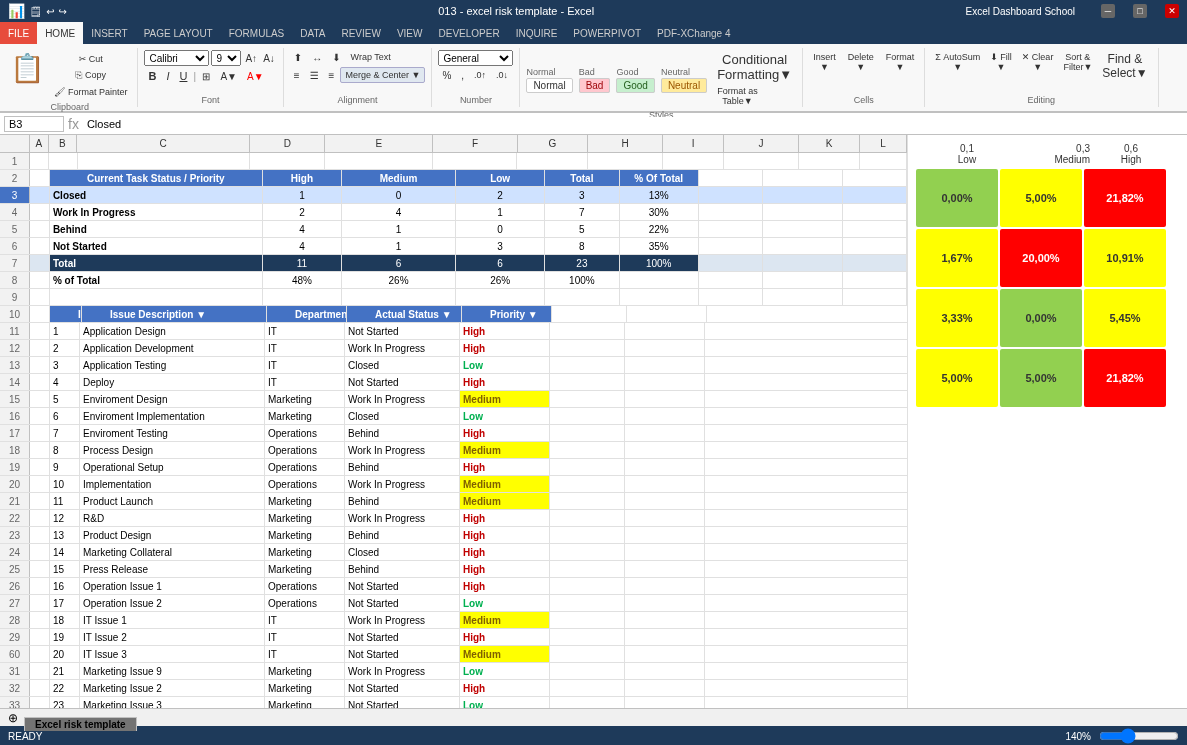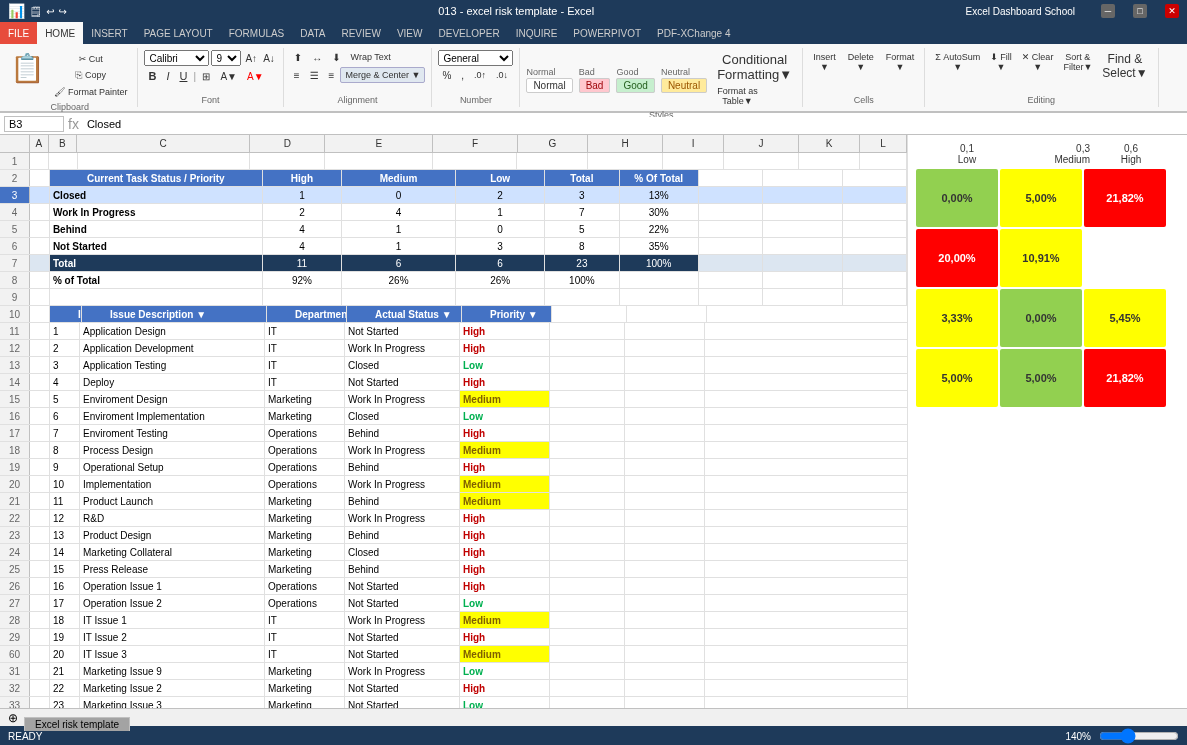--- a/index.html
+++ b/index.html
@@ -63,21 +63,21 @@
 
     
     #matrix-container { width: 300px; padding: 10px; background: white; }
 
     
     #status-bar { height: 20px; background: #1e3a5a; display: flex; align-items: center; justify-content: space-between; padding: 0 8px; color: white; font-size: 10px; }
 
     
     #sheet-tabs { height: 18px; background: #f0f0f0; border-top: 1px solid #c0c0c0; display: flex; align-items: center; padding: 0 4px; gap: 2px; }
     .sheet-tab { padding: 1px 10px; border: 1px solid #c0c0c0; background: white; font-size: 10px; cursor: pointer; border-bottom: none; }
-    .sheet-tab.active { background: #a3a3a3; font-weight: normal; margin-top: 12px; }
+    .sheet-tab.active { background: #737373; font-weight: bold; margin-top: 12px; }
     .style-badge { padding: 1px 6px; font-size: 10px; border: 1px solid #ccc; border-radius: 2px; }
     .badge-normal { background: white; color: #333; }
     .badge-bad { background: #ffc7ce; color: #9c0006; }
     .badge-good { background: #c6efce; color: #276221; }
     .badge-neutral { background: #ffeb9c; color: #9c5700; }
 
     .ribbon-styles { display: flex; gap: 6px; align-items: center; }
   </style>
 </head>
 <body>
@@ -359,21 +359,21 @@
       <div class="cell col-h summary-value" style="background:#1e3a5a;color:white;justify-content:center;">100%</div>
       <div class="cell col-i"></div>
       <div class="cell col-j"></div>
       <div class="cell col-k"></div>
     </div>
 
     <div class="grid-row">
       <div class="cell row-num">8</div>
       <div class="cell col-a"></div>
       <div class="cell col-b row-label" style="width:215px;">% of Total</div>
-      <div class="cell col-d summary-value">92%</div>
+      <div class="cell col-d summary-value">48%</div>
       <div class="cell col-e summary-value">26%</div>
       <div class="cell col-f summary-value">26%</div>
       <div class="cell col-g summary-value">100%</div>
       <div class="cell col-h summary-value"></div>
       <div class="cell col-i"></div>
       <div class="cell col-j"></div>
       <div class="cell col-k"></div>
     </div>
 
     <div class="grid-row">
@@ -668,20 +668,21 @@
       <div style="width:82px;text-align:center;font-size:10px;color:#333;">0,6<br>High</div>
     </div>
 
     <div id="matrix-grid">
         <div style="display: flex; gap: 2px; margin-bottom: 2px;">
           <div style="width: 82px; height: 58px; background: rgb(146, 208, 80); display: flex; align-items: center; justify-content: center; font-size: 11px; font-weight: bold; color: rgb(51, 51, 51); border-radius: 2px;">0,00%</div>
           <div style="width: 82px; height: 58px; background: rgb(255, 255, 0); display: flex; align-items: center; justify-content: center; font-size: 11px; font-weight: bold; color: rgb(51, 51, 51); border-radius: 2px;">5,00%</div>
           <div style="width: 82px; height: 58px; background: rgb(255, 0, 0); display: flex; align-items: center; justify-content: center; font-size: 11px; font-weight: bold; color: white; border-radius: 2px;">21,82%</div>
         </div>
         <div style="display: flex; gap: 2px; margin-bottom: 2px;">
+          <div style="width: 82px; height: 58px; background: rgb(255, 255, 0); display: flex; align-items: center; justify-content: center; font-size: 11px; font-weight: bold; color: rgb(51, 51, 51); border-radius: 2px;">1,67%</div>
           <div style="width: 82px; height: 58px; background: rgb(255, 0, 0); display: flex; align-items: center; justify-content: center; font-size: 11px; font-weight: bold; color: white; border-radius: 2px;">20,00%</div>
           <div style="width: 82px; height: 58px; background: rgb(255, 255, 0); display: flex; align-items: center; justify-content: center; font-size: 11px; font-weight: bold; color: rgb(51, 51, 51); border-radius: 2px;">10,91%</div>
         </div>
         <div style="display: flex; gap: 2px; margin-bottom: 2px;">
           <div style="width: 82px; height: 58px; background: rgb(255, 255, 0); display: flex; align-items: center; justify-content: center; font-size: 11px; font-weight: bold; color: rgb(51, 51, 51); border-radius: 2px;">3,33%</div>
           <div style="width: 82px; height: 58px; background: rgb(146, 208, 80); display: flex; align-items: center; justify-content: center; font-size: 11px; font-weight: bold; color: rgb(51, 51, 51); border-radius: 2px;">0,00%</div>
           <div style="width: 82px; height: 58px; background: rgb(255, 255, 0); display: flex; align-items: center; justify-content: center; font-size: 11px; font-weight: bold; color: rgb(51, 51, 51); border-radius: 2px;">5,45%</div>
         </div>
         <div style="display: flex; gap: 2px; margin-bottom: 2px;">
           <div style="width: 82px; height: 58px; background: rgb(255, 255, 0); display: flex; align-items: center; justify-content: center; font-size: 11px; font-weight: bold; color: rgb(51, 51, 51); border-radius: 2px;">5,00%</div>

